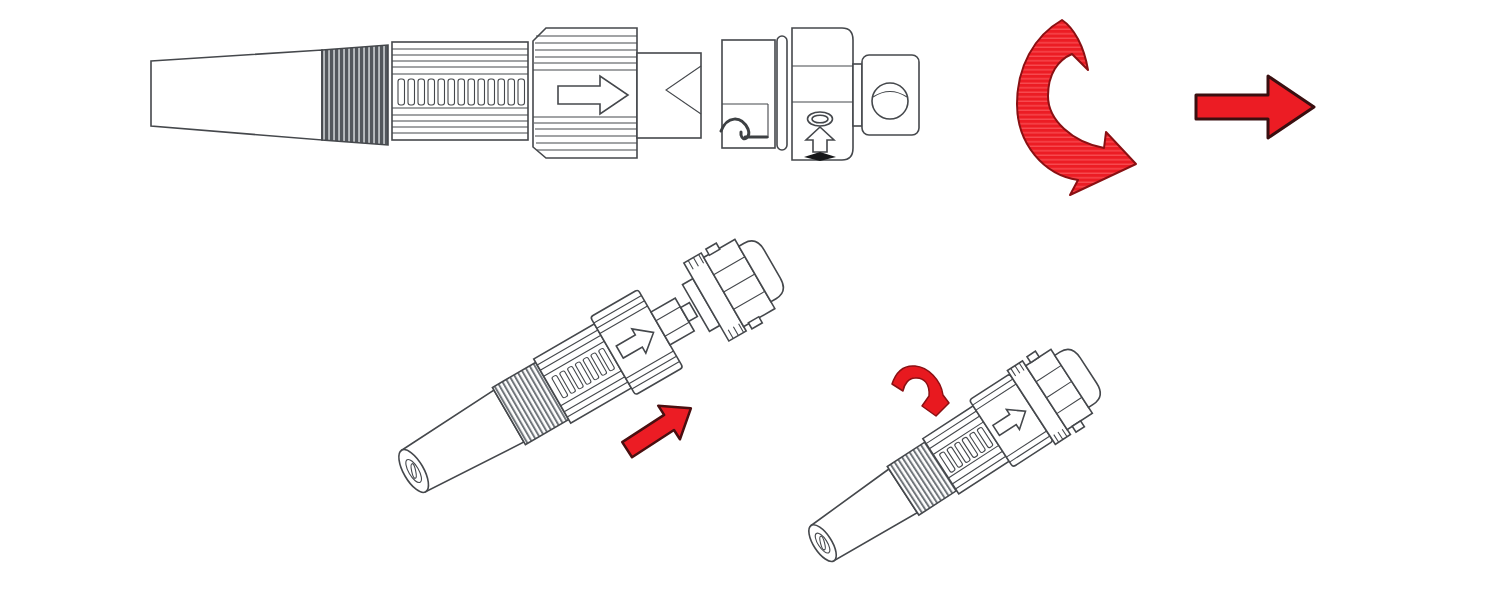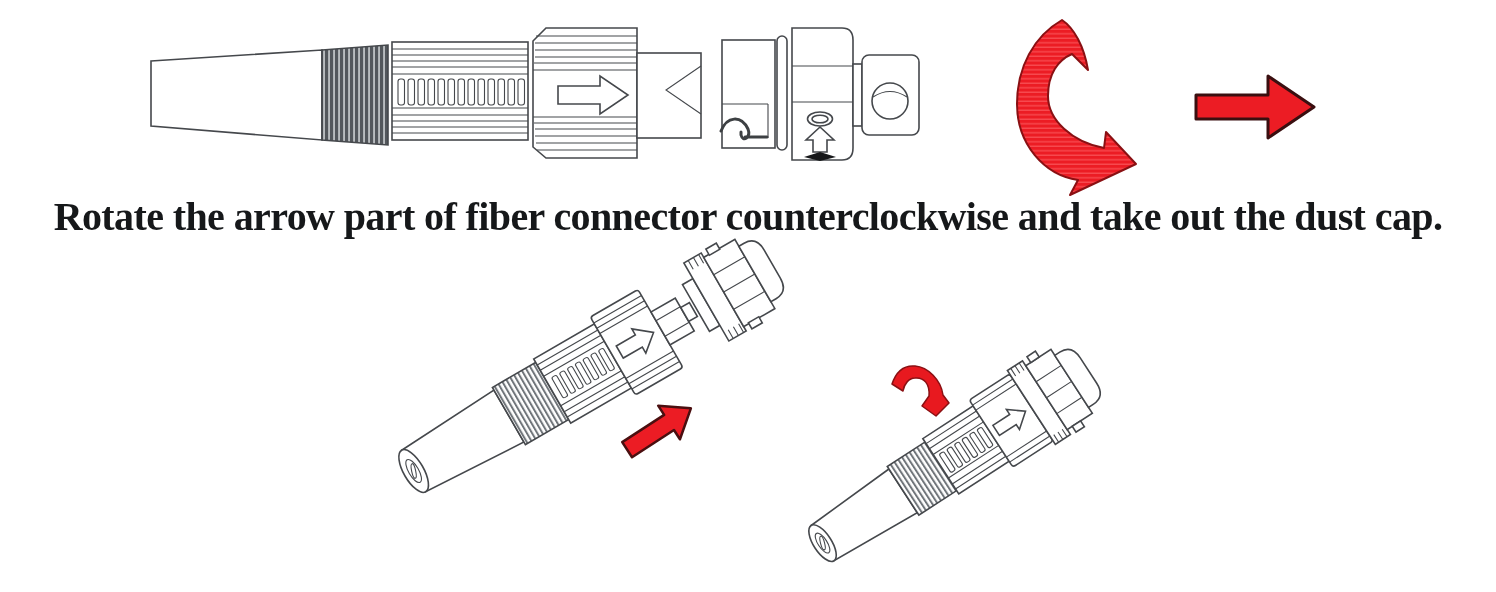--- a/index.html
+++ b/index.html
@@ -171,14 +171,13 @@
         <path class="fine" d="M276 -19h30M276 0h30M276 19h30"></path>
         <rect class="wht" x="282" y="-45" width="10" height="7"></rect>
         <rect class="wht" x="282" y="38" width="10" height="7"></rect>
         <path class="wht" d="M306 -31 H312 Q326 -31 326 -15 V15 Q326 31 312 31 H306 Z"></path>
       </g>
     </g>
 
     <path transform="translate(886,360)" d="M6 24 C10 12 18 5 29 6 C42 7 55 20 57 35 L63 43 L50 56 L36 46 L43 36 C44 24 38 17 29 18 C23 18 18 24 17 31 Z" fill="#e8191f" stroke="#8a1013" stroke-width="1.5" stroke-linejoin="round"></path>
   </svg>
 
-  <div class="caption">Rotate the arrow part of fiber connector counterclockwise and take out the dust cap.</div>
 </div>
 
 </body></html>

